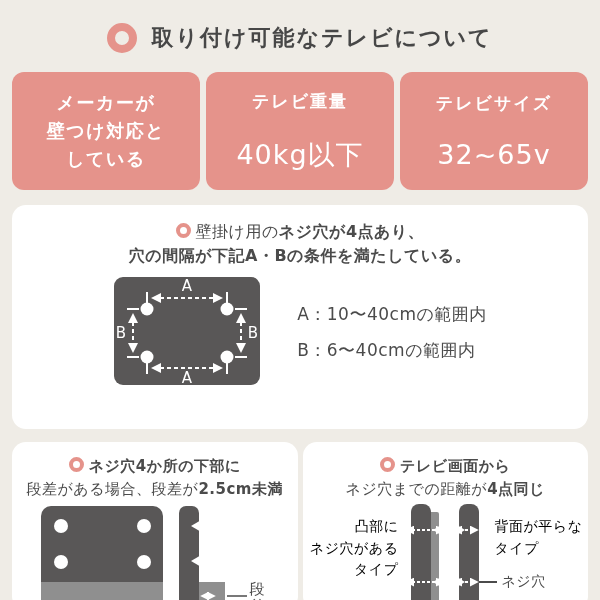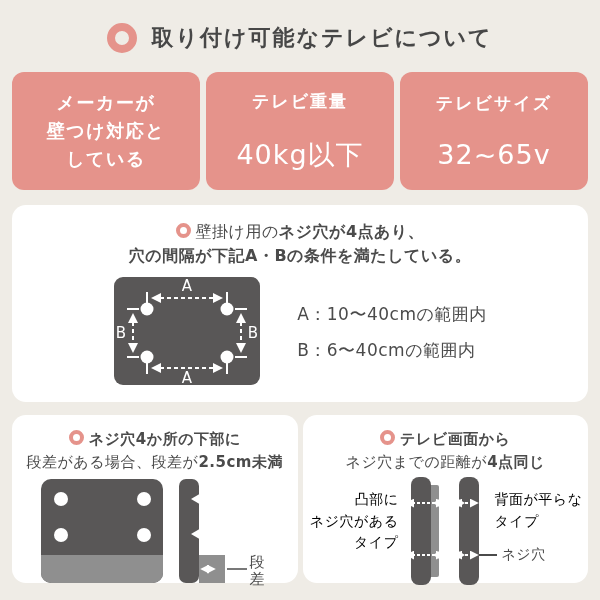--- a/index.html
+++ b/index.html
@@ -15,21 +15,21 @@
   .page-title{font-size:22px;font-weight:bold;letter-spacing:2px;color:#474747;}
   
   .req-row{display:flex;gap:6px;margin:16px 12px 0;height:118px;}
   .req-box{flex:1;background:#E5938B;border-radius:12px;color:#fff;
     display:flex;flex-direction:column;align-items:center;justify-content:center;text-align:left;}
   .req-line{font-size:18px;font-weight:bold;line-height:1.55;letter-spacing:1.5px;}
   .req-label{font-size:17px;font-weight:bold;letter-spacing:2px;margin-bottom:24px;}
   .req-value{font-size:27px;letter-spacing:1px;}
   
   .card{background:#fff;border-radius:14px;}
-  .card-mid{margin:15px 12px 0;height:197px;}
+  .card-mid{margin:15px 12px 0;height:224px;}
   .bottom-row{display:flex;gap:5px;margin:13px 12px 0;}
   .card-sm{flex:1;height:168px;}
   .card-heading{text-align:center;font-size:16px;line-height:1.5;letter-spacing:0.5px;color:#4B4B4B;}
   .card-sm .card-heading{font-size:15px;}
   .pt{padding-top:15px;}
   .pts{padding-top:13px;}
   .hvy{font-weight:bold;}
   .ring-sm{display:inline-block;width:7px;height:7px;border:4px solid #E5938B;border-radius:50%;
     vertical-align:-1px;margin-right:5px;}
   

